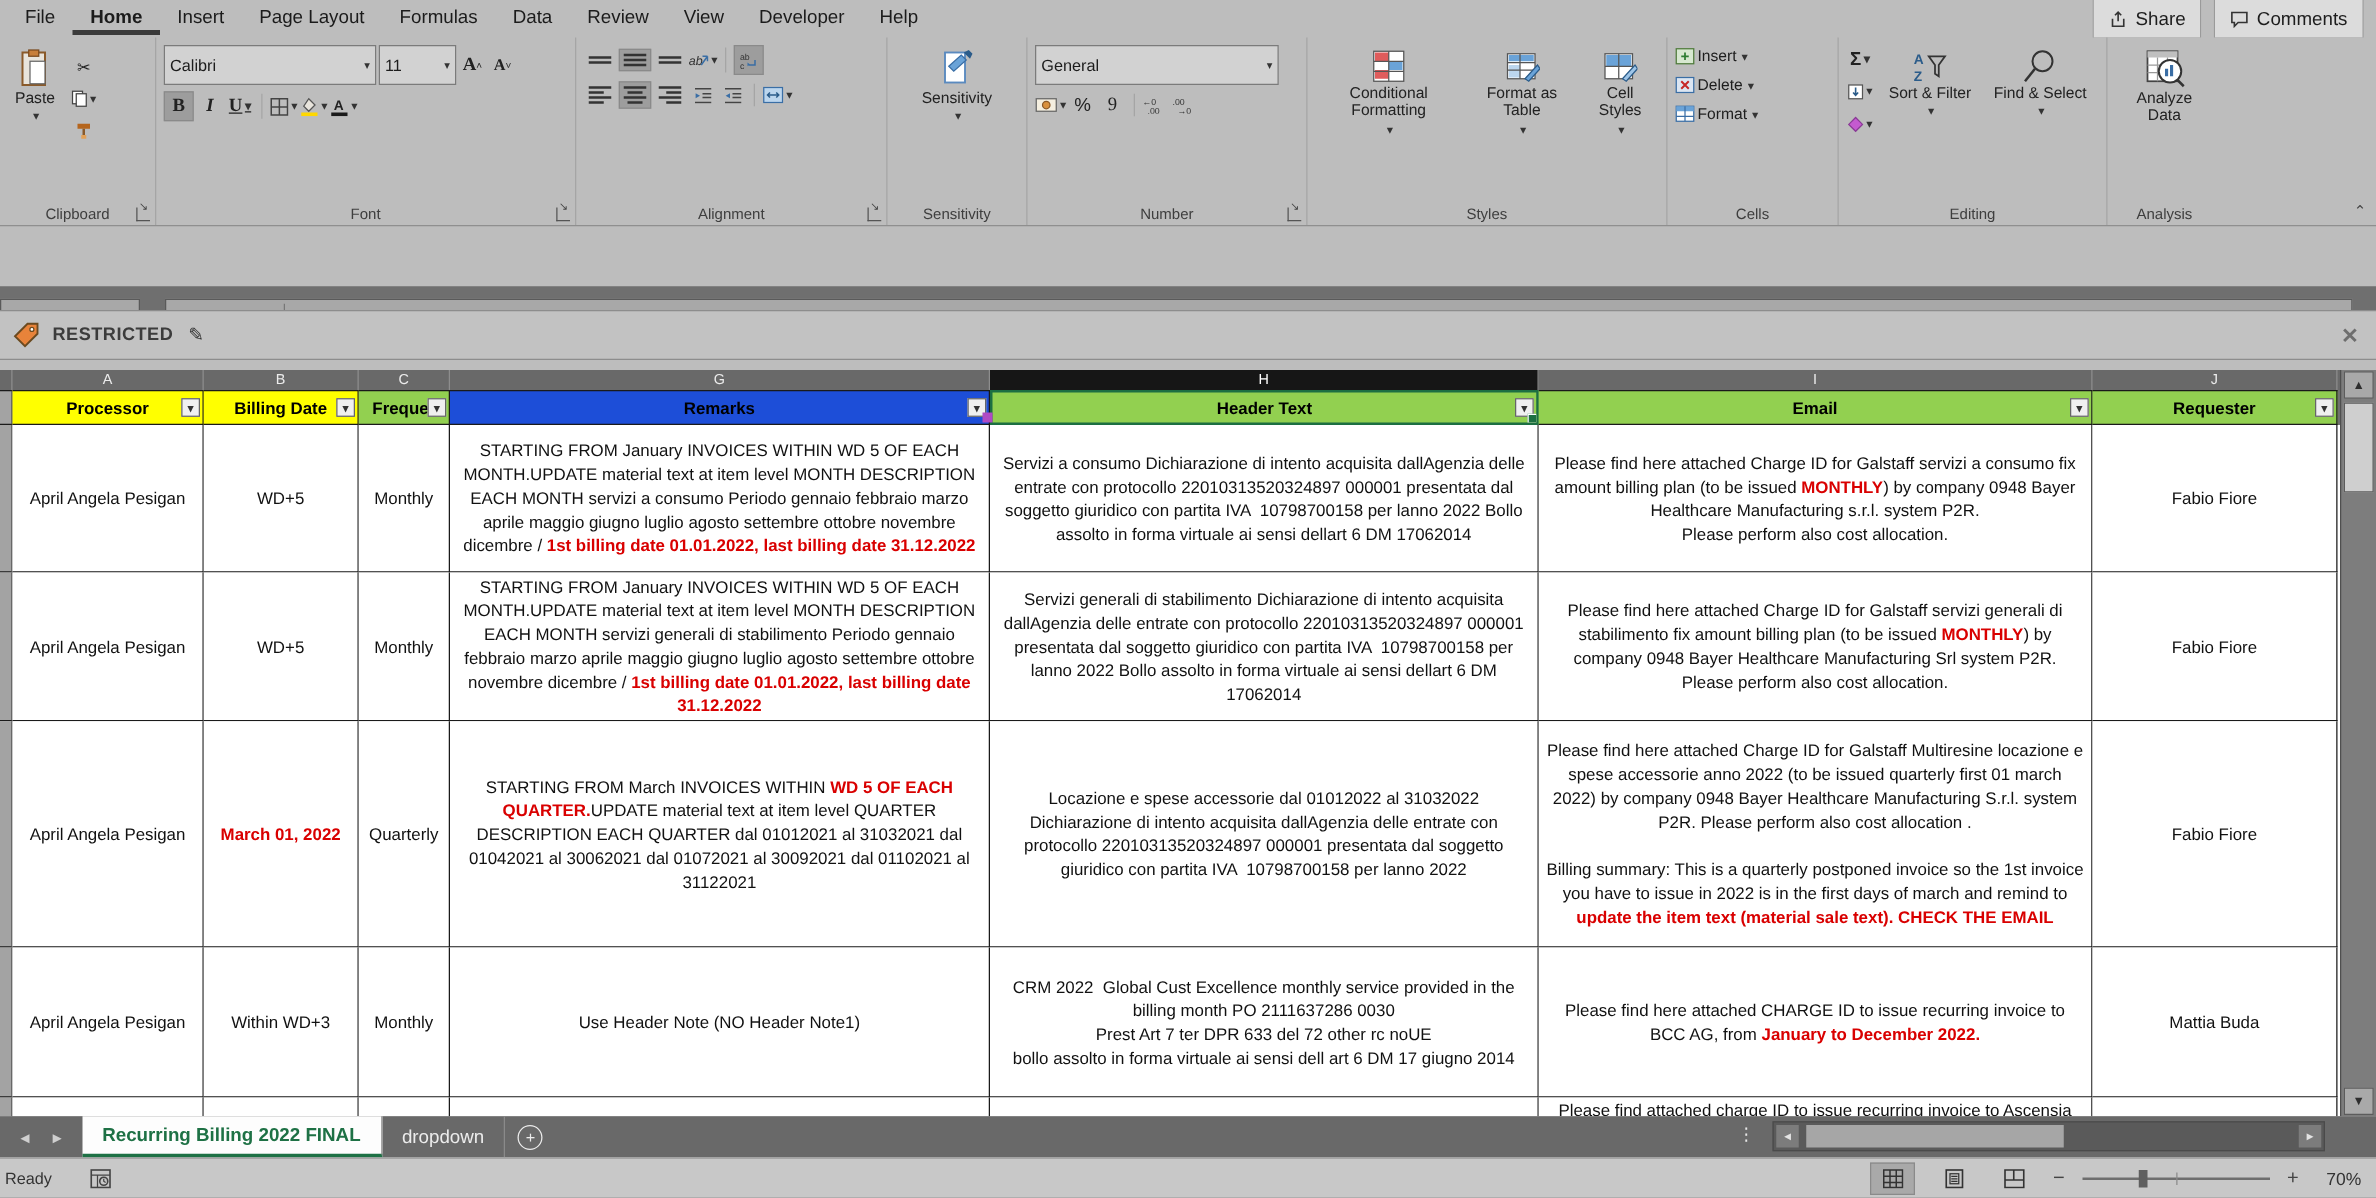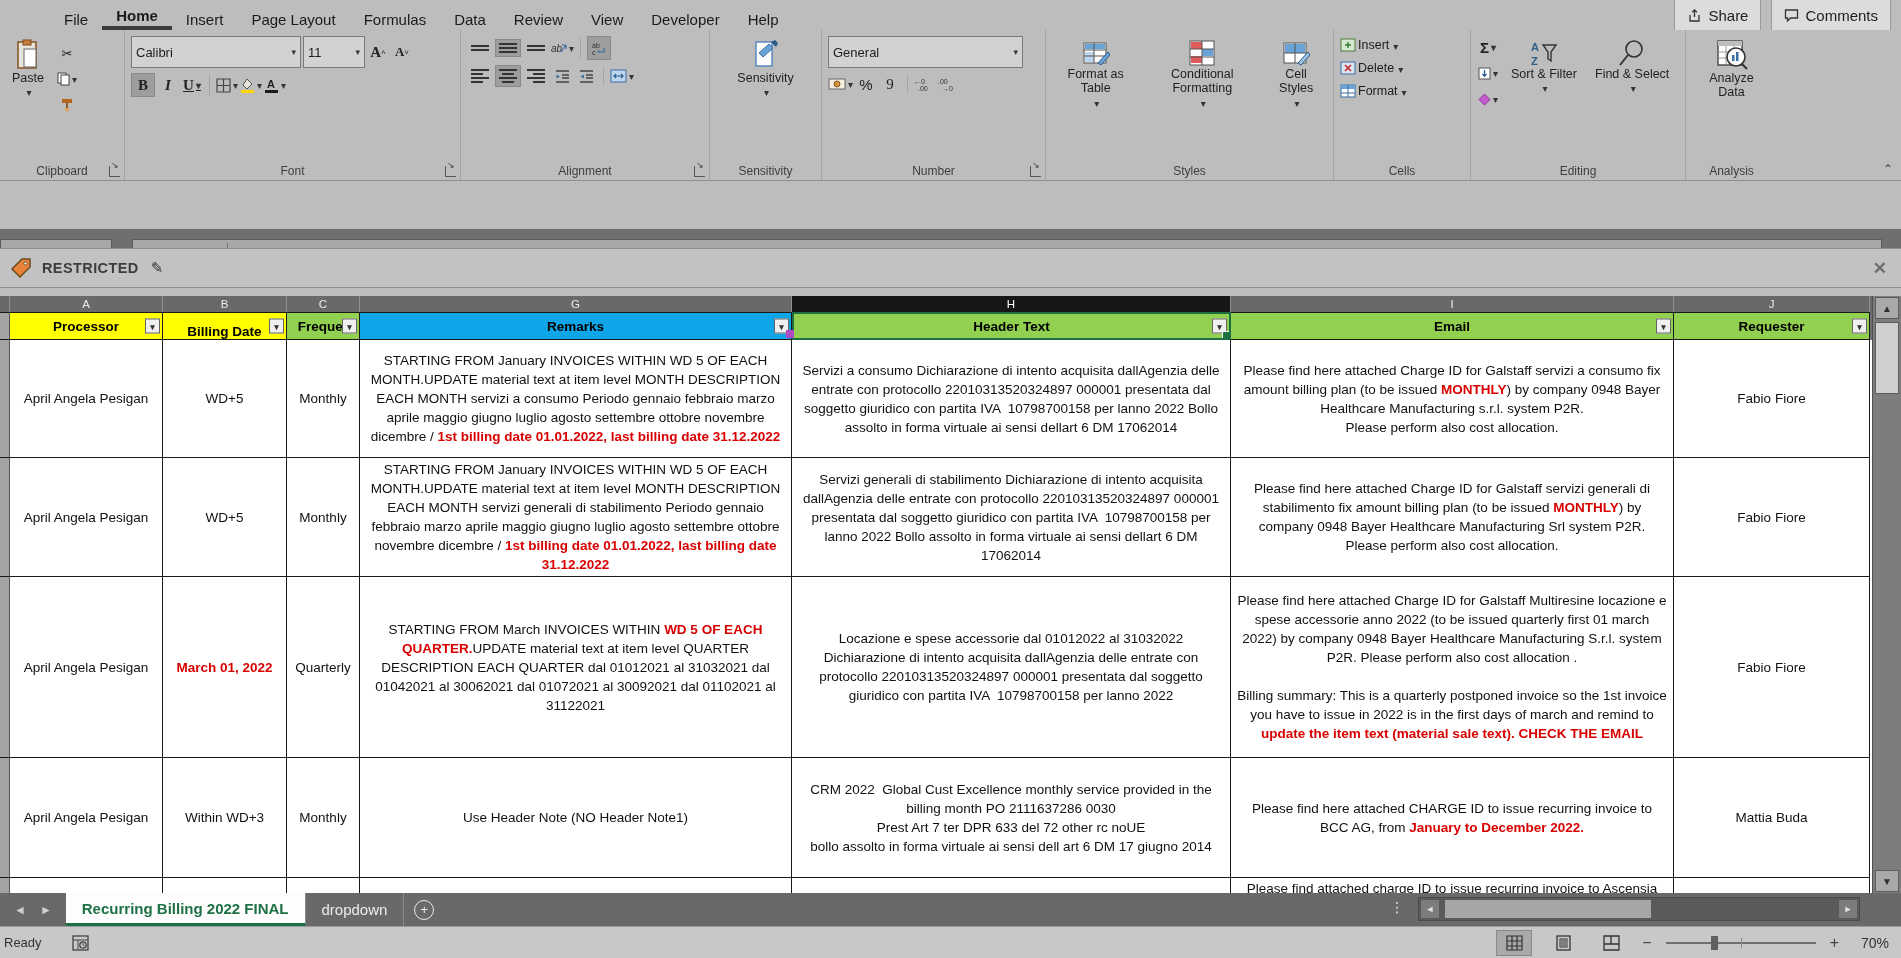--- a/index.html
+++ b/index.html
@@ -1,19 +1,19 @@
 <!DOCTYPE html>
 <html><head>
 <meta charset="utf-8">
 <style>
   html,body{margin:0;padding:0;background:#8a8a8a;font-family:"Liberation Sans",sans-serif;}
   .app{position:relative;width:1901px;height:958px;overflow:hidden;background:#bdbdbd;color:#1d1d1d;}
   
   .menubar{position:absolute;left:0;top:0;width:1901px;height:30px;background:#bdbdbd;display:flex;align-items:stretch;}
-  .mtabs{display:flex;align-items:flex-end;padding-left:6px;margin-left:44px;}
+  .mtabs{display:flex;align-items:flex-start;padding-left:6px;}
   .mtab{padding:5px 14px 2px 14px;font-size:15px;color:#1b1b1b;cursor:default;}
   .mtab.active{font-weight:bold;border-bottom:4px solid #3b3b3b;}
   .mright{margin-left:auto;display:flex;align-items:center;gap:10px;padding-right:10px;}
   .chipbtn{display:flex;align-items:center;gap:6px;background:#dcdcdc;border:1px solid #9a9a9a;padding:4px 12px;font-size:15px;height:22px;}
   
   .ribbon{position:absolute;left:0;top:30px;width:1901px;height:150px;background:#bdbdbd;border-bottom:1px solid #8f8f8f;display:flex;}
   .rgroup{position:relative;border-right:1px solid #a5a5a5;padding:6px 6px 20px 6px;box-sizing:border-box;display:flex;flex-direction:column;}
   .rgroup .caption{position:absolute;bottom:2px;left:0;right:0;text-align:center;font-size:12px;color:#3e3e3e;}
   .launcher{position:absolute;bottom:3px;right:4px;width:10px;height:10px;border-left:1px solid #555;border-bottom:1px solid #555;}
   .launcher:after{content:"↘";position:absolute;left:1px;top:-6px;font-size:9px;color:#444;}
@@ -346,41 +346,41 @@
         </span>
       </div>
       <div class="caption">Number</div>
       <div class="launcher"></div>
     </div>
 
     <div class="rgroup" style="width:288px;flex-direction:row;gap:4px;justify-content:center;">
       <div class="bigbtn">
         <span>
           <svg width="28" height="28" viewBox="0 0 28 28">
+              <rect x="2" y="2" width="24" height="24" fill="#fff" stroke="#555"></rect>
+              <rect x="3" y="3" width="11" height="7" fill="#e05c5c"></rect>
+              <rect x="14" y="10" width="11" height="7" fill="#6aa3d8"></rect>
+              <rect x="3" y="17" width="11" height="7" fill="#e05c5c"></rect>
+              <path d="M2 10h24M2 18h24M14 2v24" stroke="#555" stroke-width="1"></path>
+            </svg>
+        </span>
+        <span>Conditional Formatting</span>
+        <span class="dd"></span>
+      </div>
+      <div class="bigbtn">
+        <span>
+          <svg width="28" height="28" viewBox="0 0 28 28">
               <rect x="2" y="4" width="22" height="20" fill="#fff" stroke="#555"></rect>
               <rect x="3" y="5" width="20" height="5" fill="#6aa3d8"></rect>
               <rect x="3" y="13" width="9" height="10" fill="#bcd6ee"></rect>
               <path d="M2 11h22M2 17h22M12 4v20" stroke="#555"></path>
               <path d="M16 24L26 13l2 3-9 10z" fill="#6aa3d8" stroke="#2b5c8a"></path>
             </svg>
         </span>
         <span>Format as Table</span>
-        <span class="dd"></span>
-      </div>
-      <div class="bigbtn">
-        <span>
-          <svg width="28" height="28" viewBox="0 0 28 28">
-              <rect x="2" y="2" width="24" height="24" fill="#fff" stroke="#555"></rect>
-              <rect x="3" y="3" width="11" height="7" fill="#e05c5c"></rect>
-              <rect x="14" y="10" width="11" height="7" fill="#6aa3d8"></rect>
-              <rect x="3" y="17" width="11" height="7" fill="#e05c5c"></rect>
-              <path d="M2 10h24M2 18h24M14 2v24" stroke="#555" stroke-width="1"></path>
-            </svg>
-        </span>
-        <span>Conditional Formatting</span>
         <span class="dd"></span>
       </div>
       <div class="bigbtn">
         <span>
           <svg width="28" height="28" viewBox="0 0 28 28">
               <rect x="2" y="4" width="22" height="20" fill="#fff" stroke="#555"></rect>
               <rect x="3" y="5" width="20" height="9" fill="#6aa3d8"></rect>
               <path d="M2 14h22M13 4v20" stroke="#555"></path>
               <path d="M16 24L26 13l2 3-9 10z" fill="#9ec5e8" stroke="#2b5c8a"></path>
             </svg>
@@ -518,29 +518,29 @@
         <div class="colletter selected" style="width: 439px;">H</div>
         <div class="colletter" style="width: 443px;">I</div>
         <div class="colletter" style="width: 196px;">J</div>
       </div>
     <div class="hdrrow">
         <div class="hcell" style="width: 10px; background: rgb(163, 163, 163); border-right: 1px solid rgb(85, 85, 85);"></div>
         <div class="hcell" style="width: 153px; background: rgb(255, 255, 0);">
           <span>Processor</span>
           <span class="filterbtn"></span>
         </div>
-        <div class="hcell" style="width: 124px; background: rgb(255, 255, 0); align-items: flex-end;">
+        <div class="hcell" style="width: 124px; background: rgb(255, 255, 0);">
           <span>Billing Date</span>
           <span class="filterbtn"></span>
         </div>
         <div class="hcell" style="width: 73px; background: rgb(146, 208, 80);">
           <span>Frequer</span>
           <span class="filterbtn"></span>
         </div>
-        <div class="hcell" style="width: 432px; background: #0ea5e9;">
+        <div class="hcell" style="width: 432px; background: #1d4ed8;">
           <span>Remarks</span>
           <span class="filterbtn"></span>
         </div>
         <div class="hcell active" style="width: 439px; background: rgb(146, 208, 80);">
           <span>Header Text</span>
           <span class="filterbtn"></span>
         </div>
         <div class="hcell" style="width: 443px; background: rgb(146, 208, 80);">
           <span>Email</span>
           <span class="filterbtn"></span>

